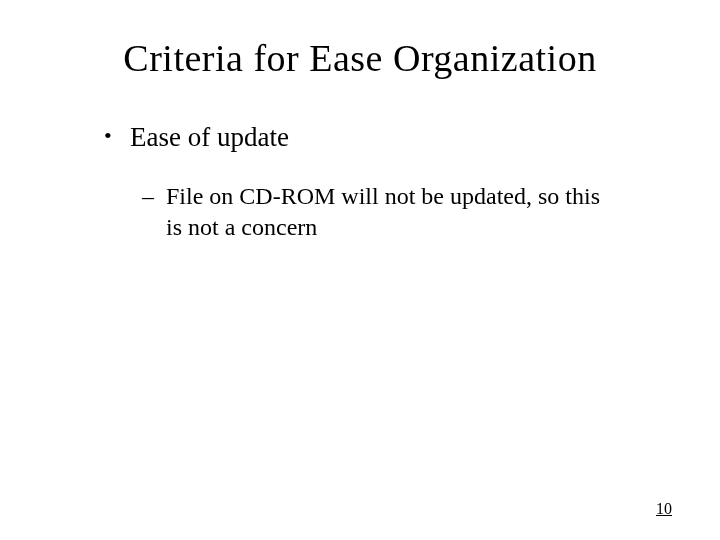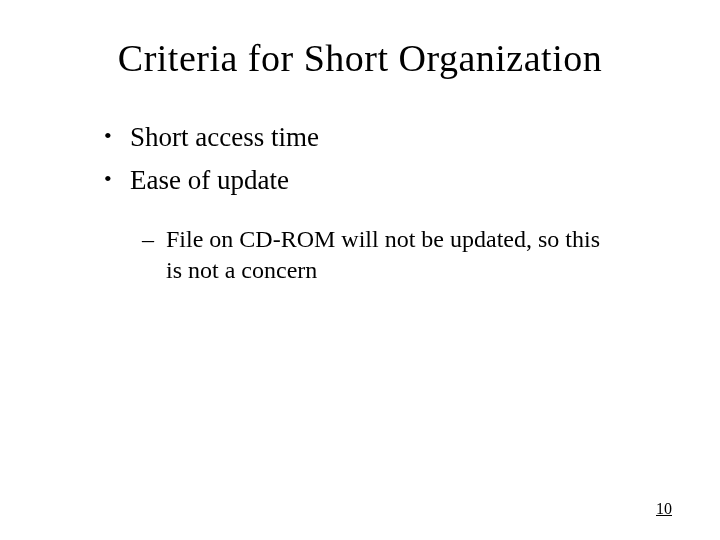--- a/index.html
+++ b/index.html
@@ -73,25 +73,22 @@
       font-size: 16px;
       color: #000;
       font-family: Georgia, 'Times New Roman', serif;
       text-decoration: underline;
     }
   </style>
 </head>
 <body>
 
 <div class="slide">
-  <h1 class="title">Criteria for Short Organization</h1>
+  <h1 class="title">Criteria for Ease Organization</h1>
   <ul class="bullet-list">
-    <li class="bullet-item">
-      <span>Short access time</span>
-    </li>
     <li class="bullet-item">
       <span>Ease of update</span>
       <ul class="sub-list">
         <li class="sub-item">
           <span>File on CD-ROM will not be updated, so this is not a concern</span>
         </li>
       </ul>
     </li>
   </ul>
   <div class="page-number">10</div>

